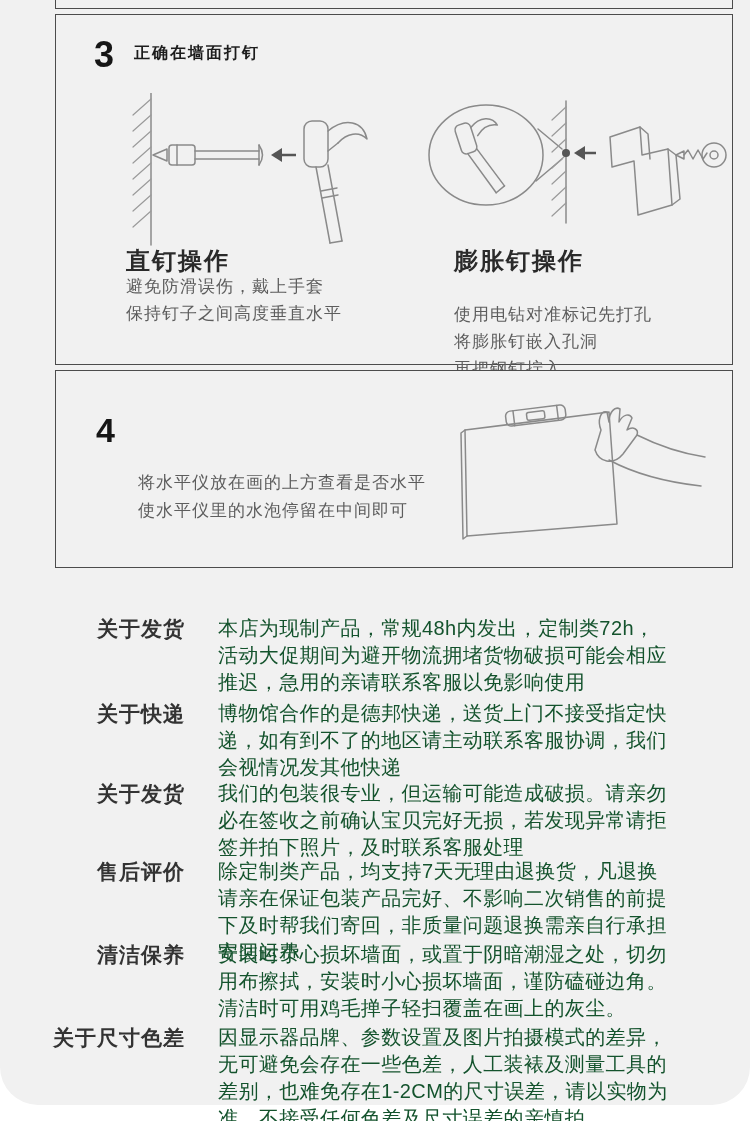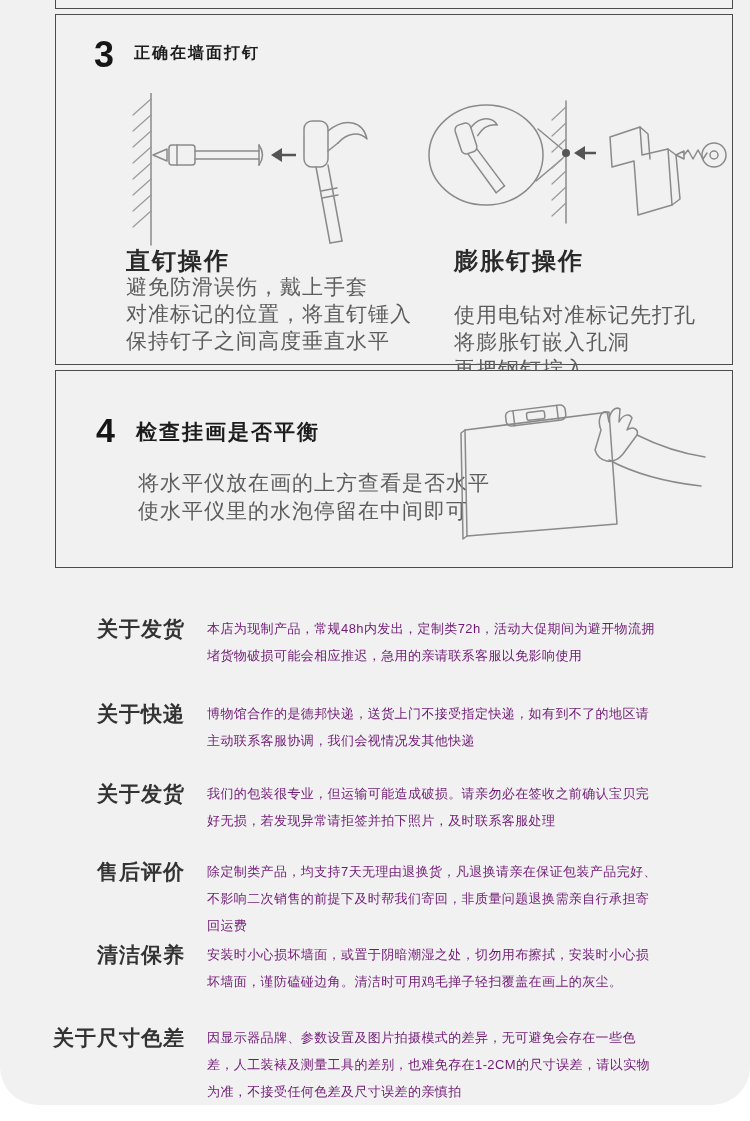--- a/index.html
+++ b/index.html
@@ -8,31 +8,31 @@
   .page { position:relative; width:750px; height:1121px; background:#ffffff; }
   .card { position:absolute; left:0; top:0; width:750px; height:1105px;
     background:#f1f1f1; border-radius:0 0 38px 38px; }
   .box { position:absolute; left:55px; width:678px; border:1px solid #4c4c4c; background:#f1f1f1; }
   .box-tail { top:0; height:9px; border-top:none; }
   .box1 { top:14px; height:351px; }
   .box2 { top:370px; height:198px; }
   .step-num { position:absolute; font-size:36px; font-weight:700; color:#161616; line-height:1; }
   .step-title { position:absolute; font-size:16px; font-weight:700; color:#1c1c1c; letter-spacing:2px; line-height:1; }
   .sub-title { position:absolute; font-size:24px; font-weight:700; color:#2a2a2a; letter-spacing:2px; line-height:1; }
-  .ill-lines { position:absolute; font-size:21px; color:#5d5d5d; line-height:27px; letter-spacing:1px; white-space:nowrap; }
+  .ill-lines { position:absolute; font-size:17px; color:#5d5d5d; line-height:27px; letter-spacing:1px; white-space:nowrap; }
   .illus { position:absolute; }
   .illus svg { display:block; }
   .lineart { stroke:#8a8a8a; stroke-width:1.5; fill:none; stroke-linecap:round; stroke-linejoin:round; }
   .hatch { stroke:#9a9a9a; stroke-width:1.2; }
   .darkfill { fill:#555555; stroke:none; }
   .faq-row { position:absolute; left:0; width:750px; }
   .faq-label { position:absolute; left:28px; width:157px; text-align:right;
     font-size:21px; font-weight:700; color:#333333; letter-spacing:1px; line-height:27px; }
-  .faq-text { position:absolute; left:207px; width:452px;
-    font-size:13px; color:#701a75; line-height:27px; letter-spacing:0.4px; }
+  .faq-text { position:absolute; left:218px; width:452px;
+    font-size:20px; color:#14532d; line-height:27px; letter-spacing:0.4px; }
 </style>
 </head>
 <body>
 
 <div class="page">
   <div class="card">
 
     <div class="box box-tail"></div>
 
     <section class="box box1">
@@ -75,21 +75,20 @@
             <path d="M217 72 L231 148"></path>
             <path d="M219 150 L231 148"></path>
             <path d="M210 98 L226 95"></path>
             <path d="M211 105 L227 102"></path>
           </g>
         </svg>
       </div>
       <div class="sub-title" style="left:70px; top:234px;">直钉操作</div>
       <div class="ill-lines" style="left:70px; top:258px;">
         <div>避免防滑误伤，戴上手套</div>
-        <div>对准标记的位置，将直钉锤入</div>
         <div>保持钉子之间高度垂直水平</div>
       </div>
 
       <div class="illus" style="left:368px; top:78px; width:305px; height:158px;">
         <svg width="305" height="158" viewBox="0 0 305 158">
           <g class="lineart">
             <ellipse cx="62" cy="62" rx="57" ry="50"></ellipse>
             <path d="M114 36 L138 56"></path>
             <path d="M112 88 L138 66"></path>
           </g>
@@ -134,21 +133,20 @@
       <div class="sub-title" style="left:398px; top:234px;">膨胀钉操作</div>
       <div class="ill-lines" style="left:398px; top:258px;margin-top:28px;">
         <div>使用电钻对准标记先打孔</div>
         <div>将膨胀钉嵌入孔洞</div>
         <div>再把钢钉拧入</div>
       </div>
     </section>
 
     <section class="box box2">
       <div class="step-num" style="left:40px; top:42px; font-size:34px;">4</div>
-      <div class="step-title" style="left:80px; top:50px; font-size:21px;">检查挂画是否平衡</div>
       <div class="ill-lines" style="left:82px; top:98px; line-height:28px;">
         <div>将水平仪放在画的上方查看是否水平</div>
         <div>使水平仪里的水泡停留在中间即可</div>
       </div>
 
       <div class="illus" style="left:395px; top:25px; width:265px; height:160px;">
         <svg width="265" height="160" viewBox="0 0 265 160">
           <g class="lineart">
             <path d="M14 34 L158 16 L166 128 L16 140 Z"></path>
             <path d="M14 34 L10 37 L12 143 L16 140"></path>

